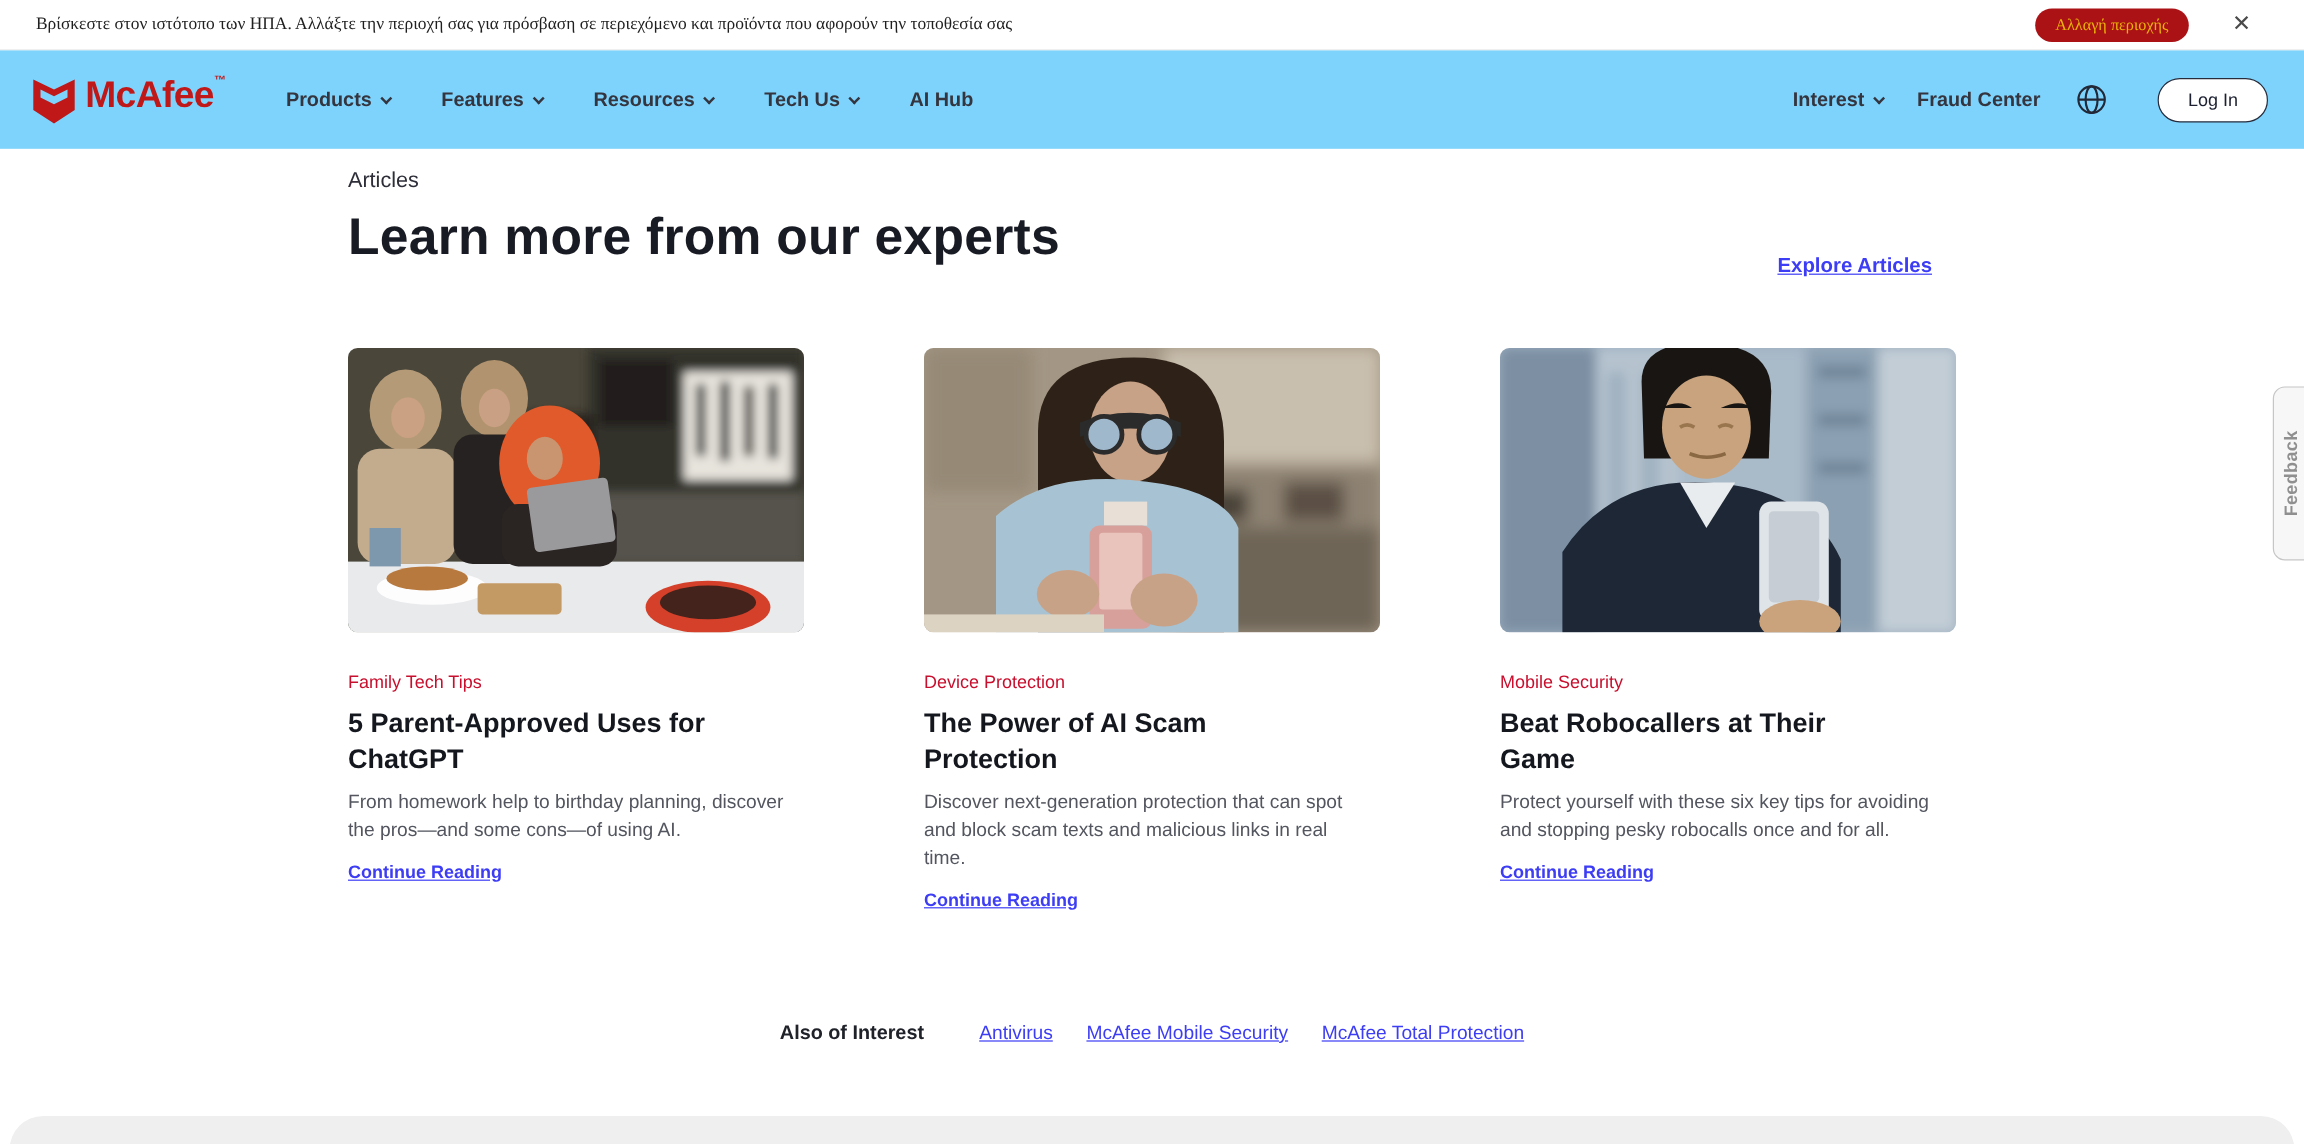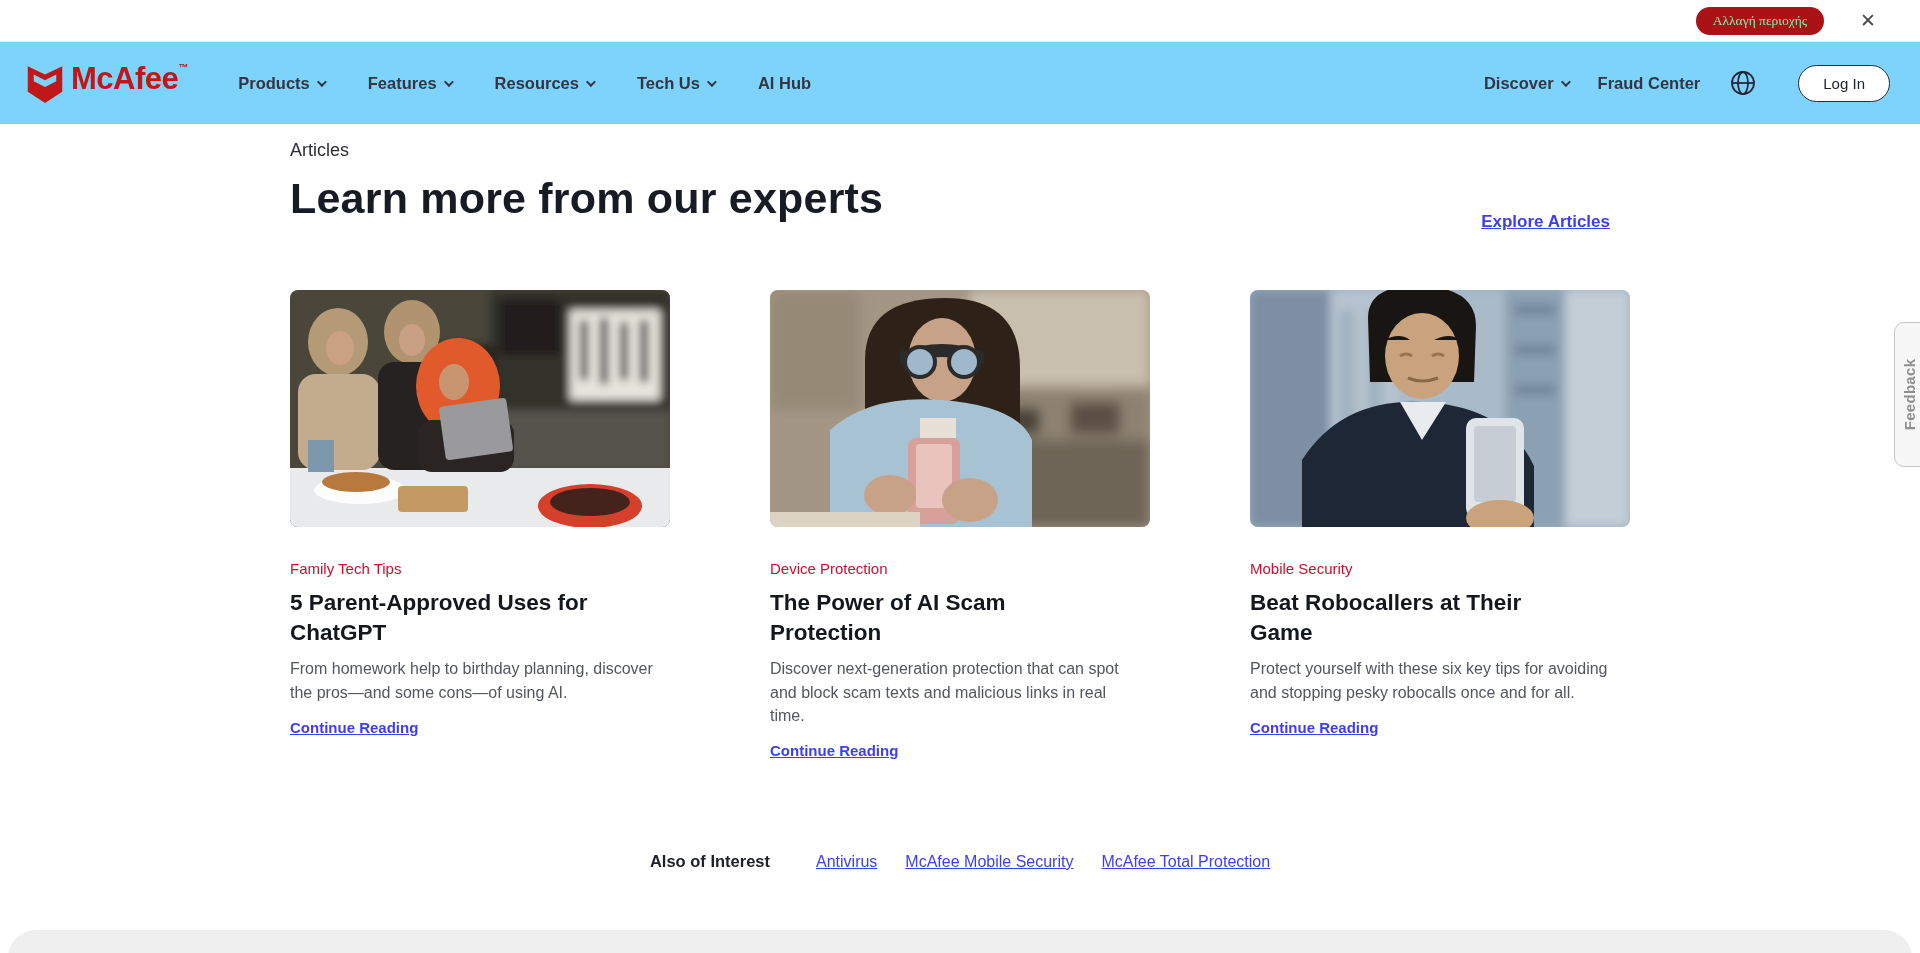--- a/index.html
+++ b/index.html
@@ -4,21 +4,21 @@
 <style>
   * { margin:0; padding:0; box-sizing:border-box; }
   html,body { width:1920px; height:953px; overflow:hidden; background:#ffffff;
     font-family:"Liberation Sans", sans-serif; -webkit-font-smoothing:antialiased; }
 
   
   .region-banner { height:42px; display:flex; align-items:center;
     padding:0 44px 0 30px; border-bottom:1px solid #ececec; background:#fff; }
   .region-banner .msg { font-family:"Liberation Serif", serif; font-size:14.5px; color:#1f1f1f; }
   .region-banner .spacer { flex:1; }
-  .region-btn { background:#AB1216; color:#86efac; border:none; cursor:pointer;
+  .region-btn { background:#AB1216; color:#eab308; border:none; cursor:pointer;
     font-family:"Liberation Serif", serif; font-size:13.5px;
     padding:6px 17px; border-radius:15px;text-align:center; }
   .banner-close { margin-left:36px; background:none; border:none; cursor:pointer;
     font-size:19px; color:#4a4a4a; line-height:1; }
 
   
   .nav { height:82px; display:flex; align-items:center; padding:0 30px 0 27px;
     background:#7dd3fc; }
   .brand { display:flex; align-items:flex-start; gap:8px; cursor:pointer; }
   .brand svg { display:block; margin-top:3px; }
@@ -68,20 +68,21 @@
   .feedback-tab { position:absolute; right:-6px; top:322px; width:32px; height:145px;
     background:#f7f7f7; border:1px solid #c6c6c6; border-radius:10px 0 0 10px;
     display:flex; align-items:center; justify-content:center; cursor:pointer; }
   .feedback-tab span { transform:rotate(-90deg); font-size:15px; font-weight:600;
     color:#8f8f8f; letter-spacing:0.3px; white-space:nowrap; }
 </style>
 </head>
 <body>
 
 <div class="region-banner">
+  <span class="msg">Βρίσκεστε στον ιστότοπο των ΗΠΑ. Αλλάξτε την περιοχή σας για πρόσβαση σε περιεχόμενο και προϊόντα που αφορούν την τοποθεσία σας</span>
   <span class="spacer"></span>
   <button class="region-btn">Αλλαγή περιοχής</button>
   <button class="banner-close">✕</button>
 </div>
 
 <div class="nav">
   <div class="brand">
     <svg width="36" height="40" viewBox="0 0 48 52">
       <path fill="#C01818" fill-rule="evenodd" d="M1 1 L24 12 L47 1 L47 35 L24 50 L1 35 Z
         M9 12 L24 19.5 L39 12 L39 21 L24 28.5 L9 21 Z"></path>
@@ -108,21 +109,21 @@
       <span>Tech Us</span>
       <span class="chev"></span>
     </div>
     <div class="nav-item">
       <span>AI Hub</span>
     </div>
   </div>
 
   <div class="nav-right">
     <div class="nav-item">
-      <span>Discover</span>
+      <span>Interest</span>
       <span class="chev"></span>
     </div>
     <div class="nav-item">
       <span>Fraud Center</span>
     </div>
     <button class="globe-btn">
       <svg width="26" height="26" viewBox="0 0 26 26" fill="none" stroke="#232837" stroke-width="1.8">
         <circle cx="13" cy="13" r="11"></circle>
         <ellipse cx="13" cy="13" rx="5" ry="11"></ellipse>
         <line x1="2" y1="13" x2="24" y2="13"></line>

